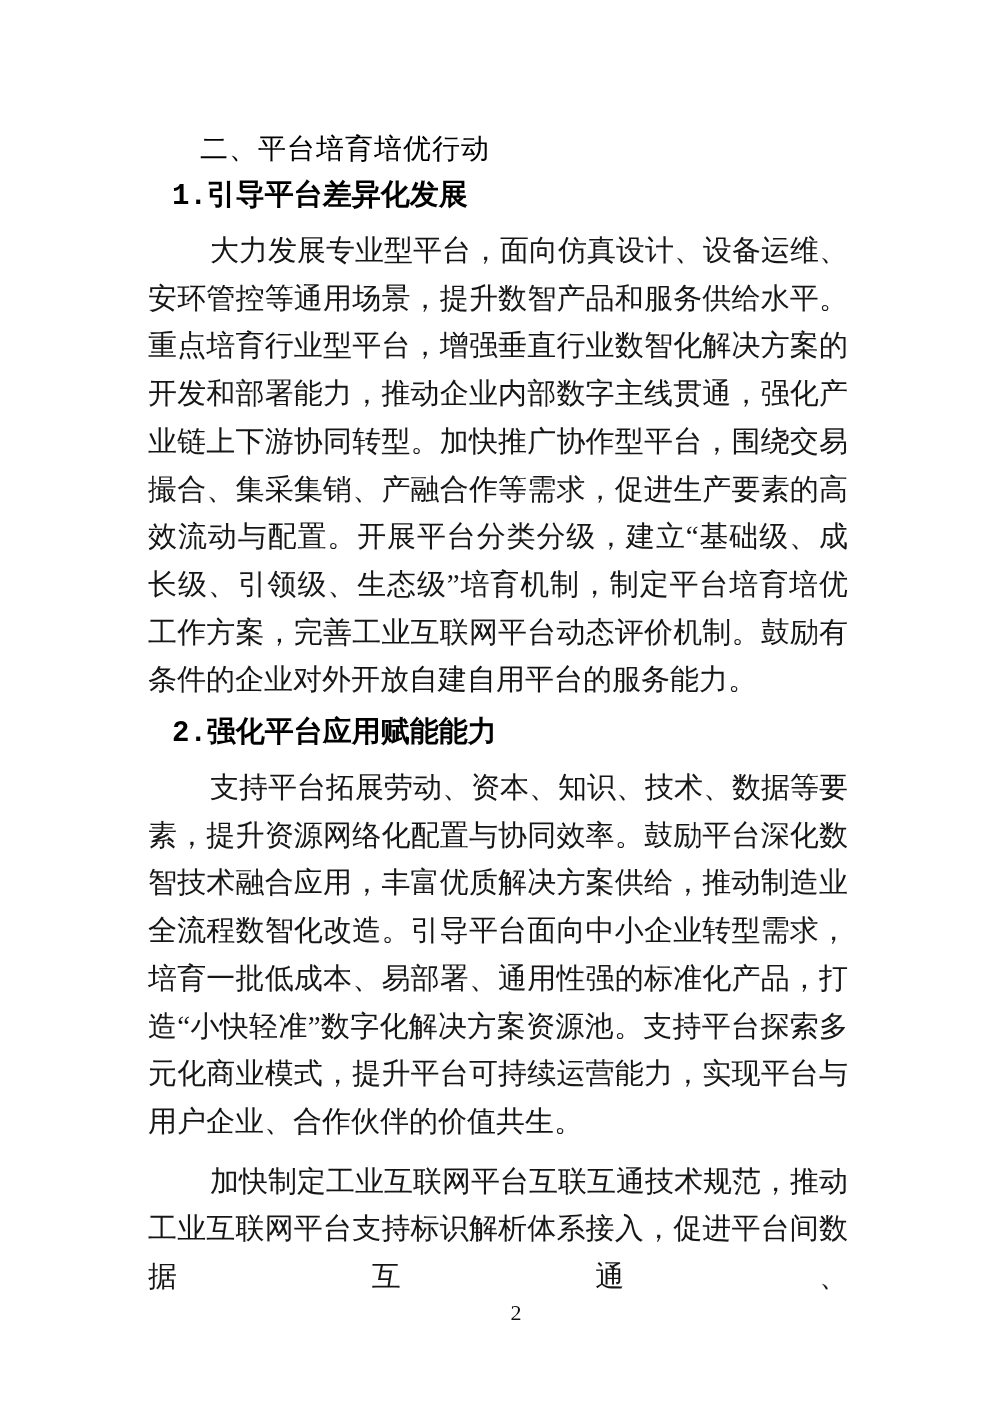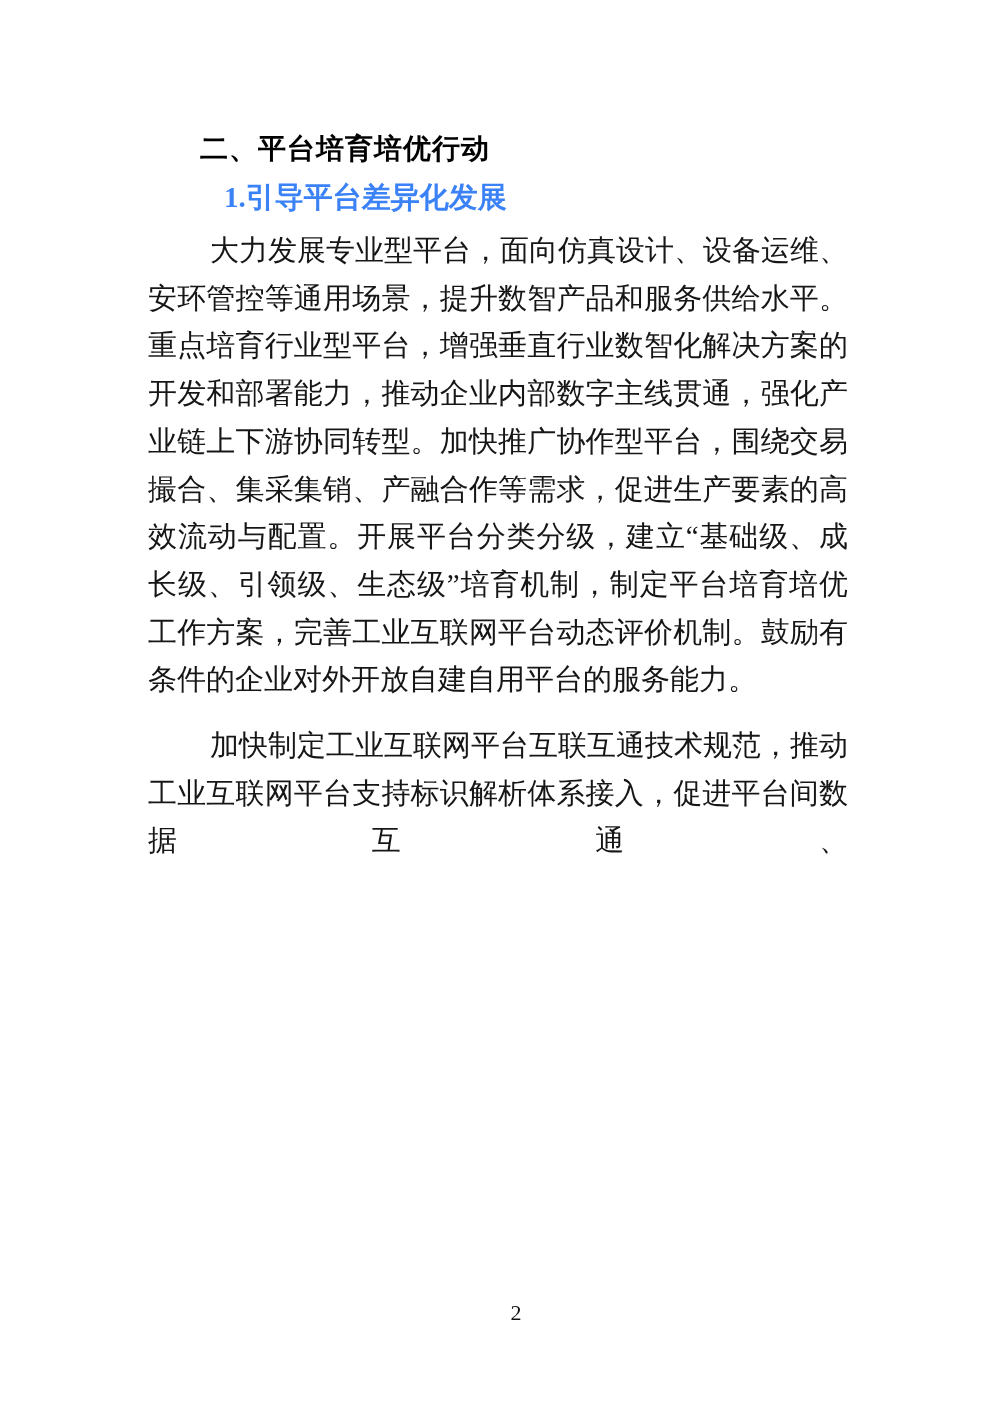--- a/index.html
+++ b/index.html
@@ -12,34 +12,34 @@
     font-family: "Liberation Serif", "DejaVu Serif", serif;
   }
   .content {
     position: absolute;
     left: 148px;
     top: 125px;
     width: 700px;
   }
   .section-heading {
     font-family: "Liberation Sans", "DejaVu Sans", sans-serif;
-    font-weight: 700;
+    font-weight: 400;
     font-size: 28px;
     line-height: 48px;
     letter-spacing: 1px;
     color: #000000;
     margin: 0 0 0 52px;
   }
   .sub-heading {
-    font-family: Liberation Serif, serif;
+    font-family: Liberation Mono, monospace;
     font-weight: 700;
     font-size: 29px;
     line-height: 48px;
-    color: #3b82f6;
-    margin: 0 0 0 76px;
+    color: #000000;
+    margin: 0 0 0 24px;
   }
   .body-para {
     font-family: "Liberation Serif", "DejaVu Serif", serif;
     font-size: 29px;
     line-height: 47.7px;
     color: #161616;
     text-align: justify;
     text-justify: inter-character;
     text-indent: 62px;
     margin: 6px 0 0 0;
@@ -65,21 +65,23 @@
   <div class="content">
 
     <h1 class="section-heading">二、平台培育培优行动</h1>
 
     <h2 class="sub-heading">1.引导平台差异化发展</h2>
 
     <p class="body-para">大力发展专业型平台，面向仿真设计、设备运维、安环管控等通用场景，提升数智产品和服务供给水平。重点培育行业型平台，增强垂直行业数智化解决方案的开发和部署能力，推动企业内部数字主线贯通，强化产业链上下游协同转型。加快推广协作型平台，围绕交易撮合、集采集销、产融合作等需求，促进生产要素的高效流动与配置。开展平台分类分级，建立“基础级、成长级、引领级、生态级”培育机制，制定平台培育培优工作方案，完善工业互联网平台动态评价机制。鼓励有条件的企业对外开放自建自用平台的服务能力。</p>
 
     <div class="spacer-6"></div>
 
+    <h2 class="sub-heading">2.强化平台应用赋能能力</h2>
 
+    <p class="body-para">支持平台拓展劳动、资本、知识、技术、数据等要素，提升资源网络化配置与协同效率。鼓励平台深化数智技术融合应用，丰富优质解决方案供给，推动制造业全流程数智化改造。引导平台面向中小企业转型需求，培育一批低成本、易部署、通用性强的标准化产品，打造“小快轻准”数字化解决方案资源池。支持平台探索多元化商业模式，提升平台可持续运营能力，实现平台与用户企业、合作伙伴的价值共生。</p>
 
     <div class="spacer-6"></div>
 
 
     <p class="body-para fill-last">加快制定工业互联网平台互联互通技术规范，推动工业互联网平台支持标识解析体系接入，促进平台间数据互通、</p>
 
   </div>
 
   <div class="page-number">2</div>
 </div>

